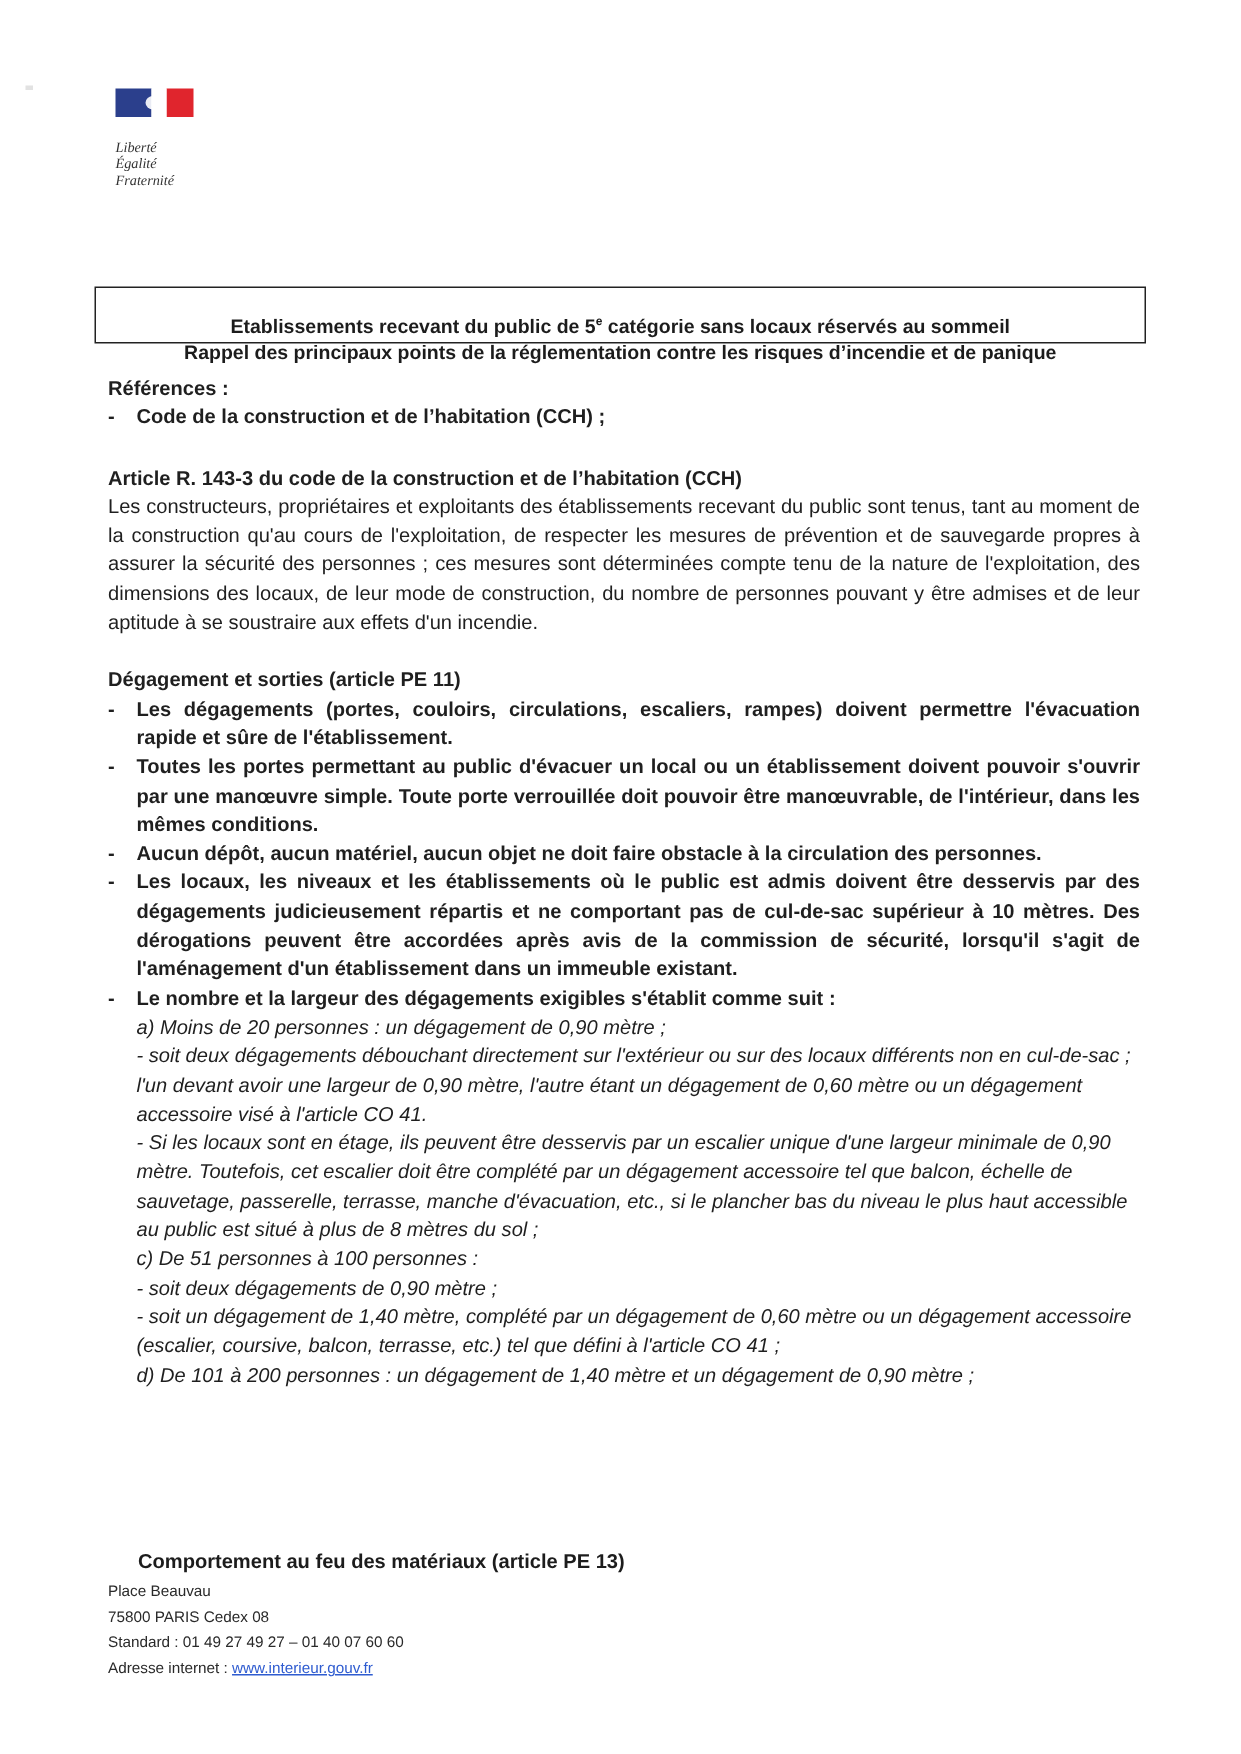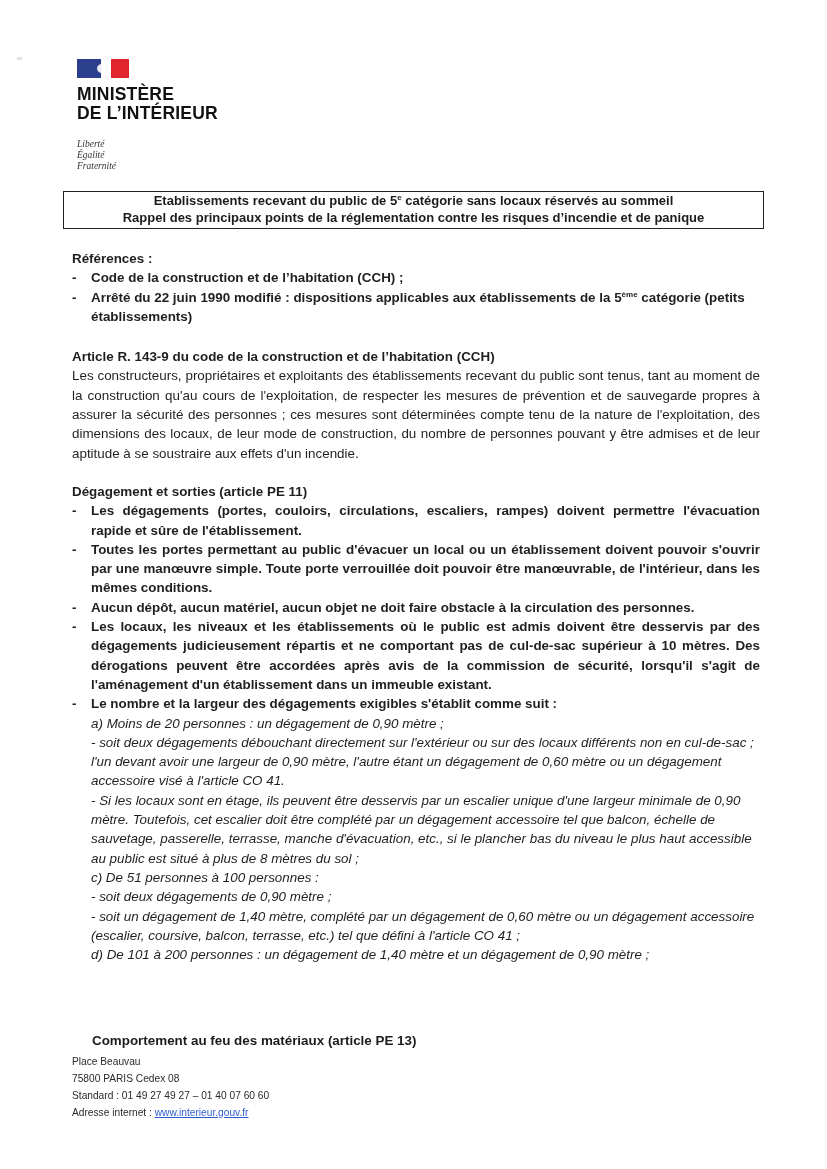--- a/index.html
+++ b/index.html
@@ -27,21 +27,21 @@
     .motto {
       margin-top: 16px; font-family: "Liberation Serif", "DejaVu Serif", serif;
       font-style: italic; font-size: 9.5px; line-height: 11px; color: #333;
     }
 
     
     .title-box {
       position: absolute; left: 63px; top: 191px; width: 701px; height: 38px;
       border: 1.5px solid #222; box-sizing: border-box;
       text-align: center; font-weight: bold; font-size: 13px; line-height: 17px;
-      padding-top: 0;
+      padding-top: 17px;
     }
 
     
     .content {
       position: absolute; left: 72px; top: 249px; width: 688px;
       font-size: 13.4px; line-height: 19.3px; color: #1f1f1f;
     }
     .h { font-weight: bold; }
     .just { text-align: justify; }
     ul.dash { list-style: none; margin: 0; padding: 0; }
@@ -72,45 +72,40 @@
 
 <div class="page">
   <div class="speck"></div>
 
   <div class="logo">
     <div class="flag">
       <div class="blue"></div>
       <div class="white"></div>
       <div class="red"></div>
     </div>
-    <div class="ministry">
-      <div>MINISTÈRE</div>
-      <div>DE L’INTÉRIEUR</div>
-    </div>
     <div class="motto">
       <div>Liberté</div>
       <div>Égalité</div>
       <div>Fraternité</div>
     </div>
   </div>
 
   <div class="title-box">
     <div><span>Etablissements recevant du public de 5</span><sup>e</sup><span> catégorie sans locaux réservés au sommeil</span></div>
     <div>Rappel des principaux points de la réglementation contre les risques d’incendie et de panique</div>
   </div>
 
   <div class="content">
     <div class="h">Références :</div>
     <ul class="dash">
       <li>Code de la construction et de l’habitation (CCH) ;</li>
-      <li><span>Arrêté du 22 juin 1990 modifié : dispositions applicables aux établissements de la 5</span><sup>ème</sup><span> catégorie (petits établissements)</span></li>
     </ul>
 
     <div class="gap-s"></div>
-    <div class="h" style="margin-top:2px">Article R. 143-9 du code de la construction et de l’habitation (CCH)</div>
+    <div class="h" style="margin-top:2px">Article R. 143-3 du code de la construction et de l’habitation (CCH)</div>
     <div class="just">Les constructeurs, propriétaires et exploitants des établissements recevant du public sont tenus, tant au moment de la construction qu'au cours de l'exploitation, de respecter les mesures de prévention et de sauvegarde propres à assurer la sécurité des personnes ; ces mesures sont déterminées compte tenu de la nature de l'exploitation, des dimensions des locaux, de leur mode de construction, du nombre de personnes pouvant y être admises et de leur aptitude à se soustraire aux effets d'un incendie.</div>
 
     <div class="gap-s"></div>
     <div class="h">Dégagement et sorties (article PE 11)</div>
     <ul class="dash just">
       <li>Les dégagements (portes, couloirs, circulations, escaliers, rampes) doivent permettre l'évacuation rapide et sûre de l'établissement.</li>
       <li>Toutes les portes permettant au public d'évacuer un local ou un établissement doivent pouvoir s'ouvrir par une manœuvre simple. Toute porte verrouillée doit pouvoir être manœuvrable, de l'intérieur, dans les mêmes conditions.</li>
       <li>Aucun dépôt, aucun matériel, aucun objet ne doit faire obstacle à la circulation des personnes.</li>
       <li>Les locaux, les niveaux et les établissements où le public est admis doivent être desservis par des dégagements judicieusement répartis et ne comportant pas de cul-de-sac supérieur à 10 mètres. Des dérogations peuvent être accordées après avis de la commission de sécurité, lorsqu'il s'agit de l'aménagement d'un établissement dans un immeuble existant.</li>
       <li>Le nombre et la largeur des dégagements exigibles s'établit comme suit :</li>

